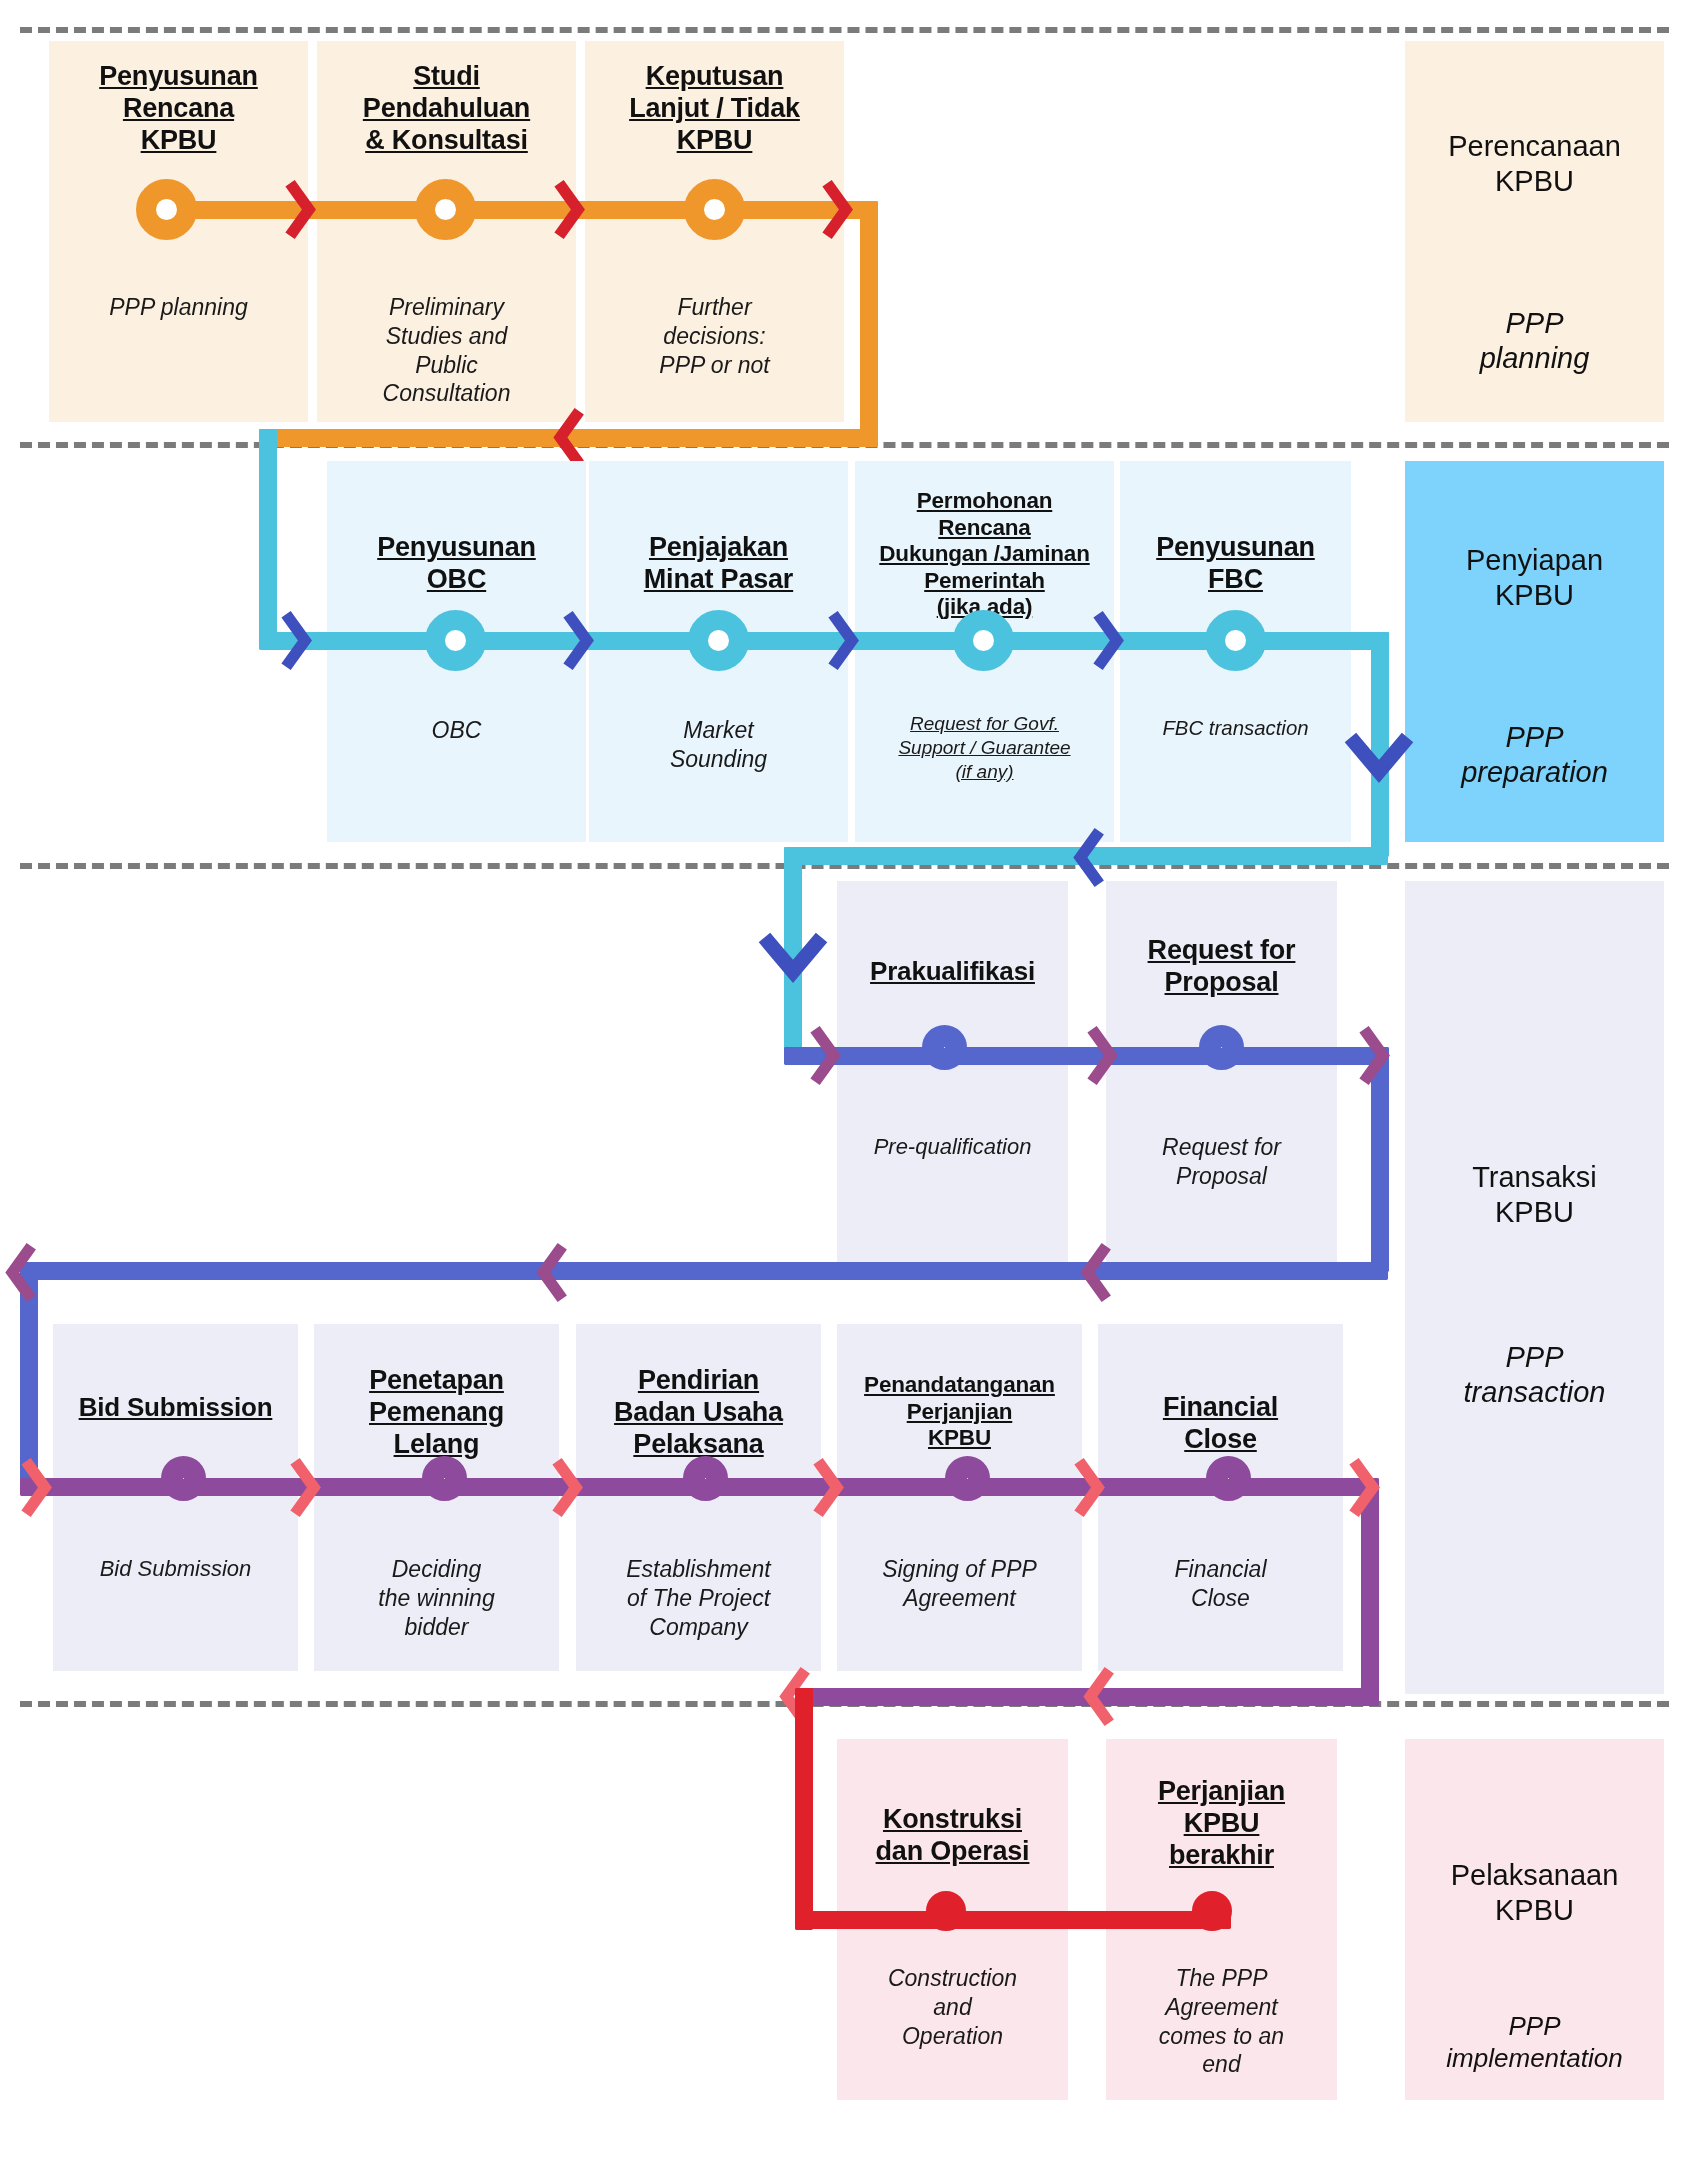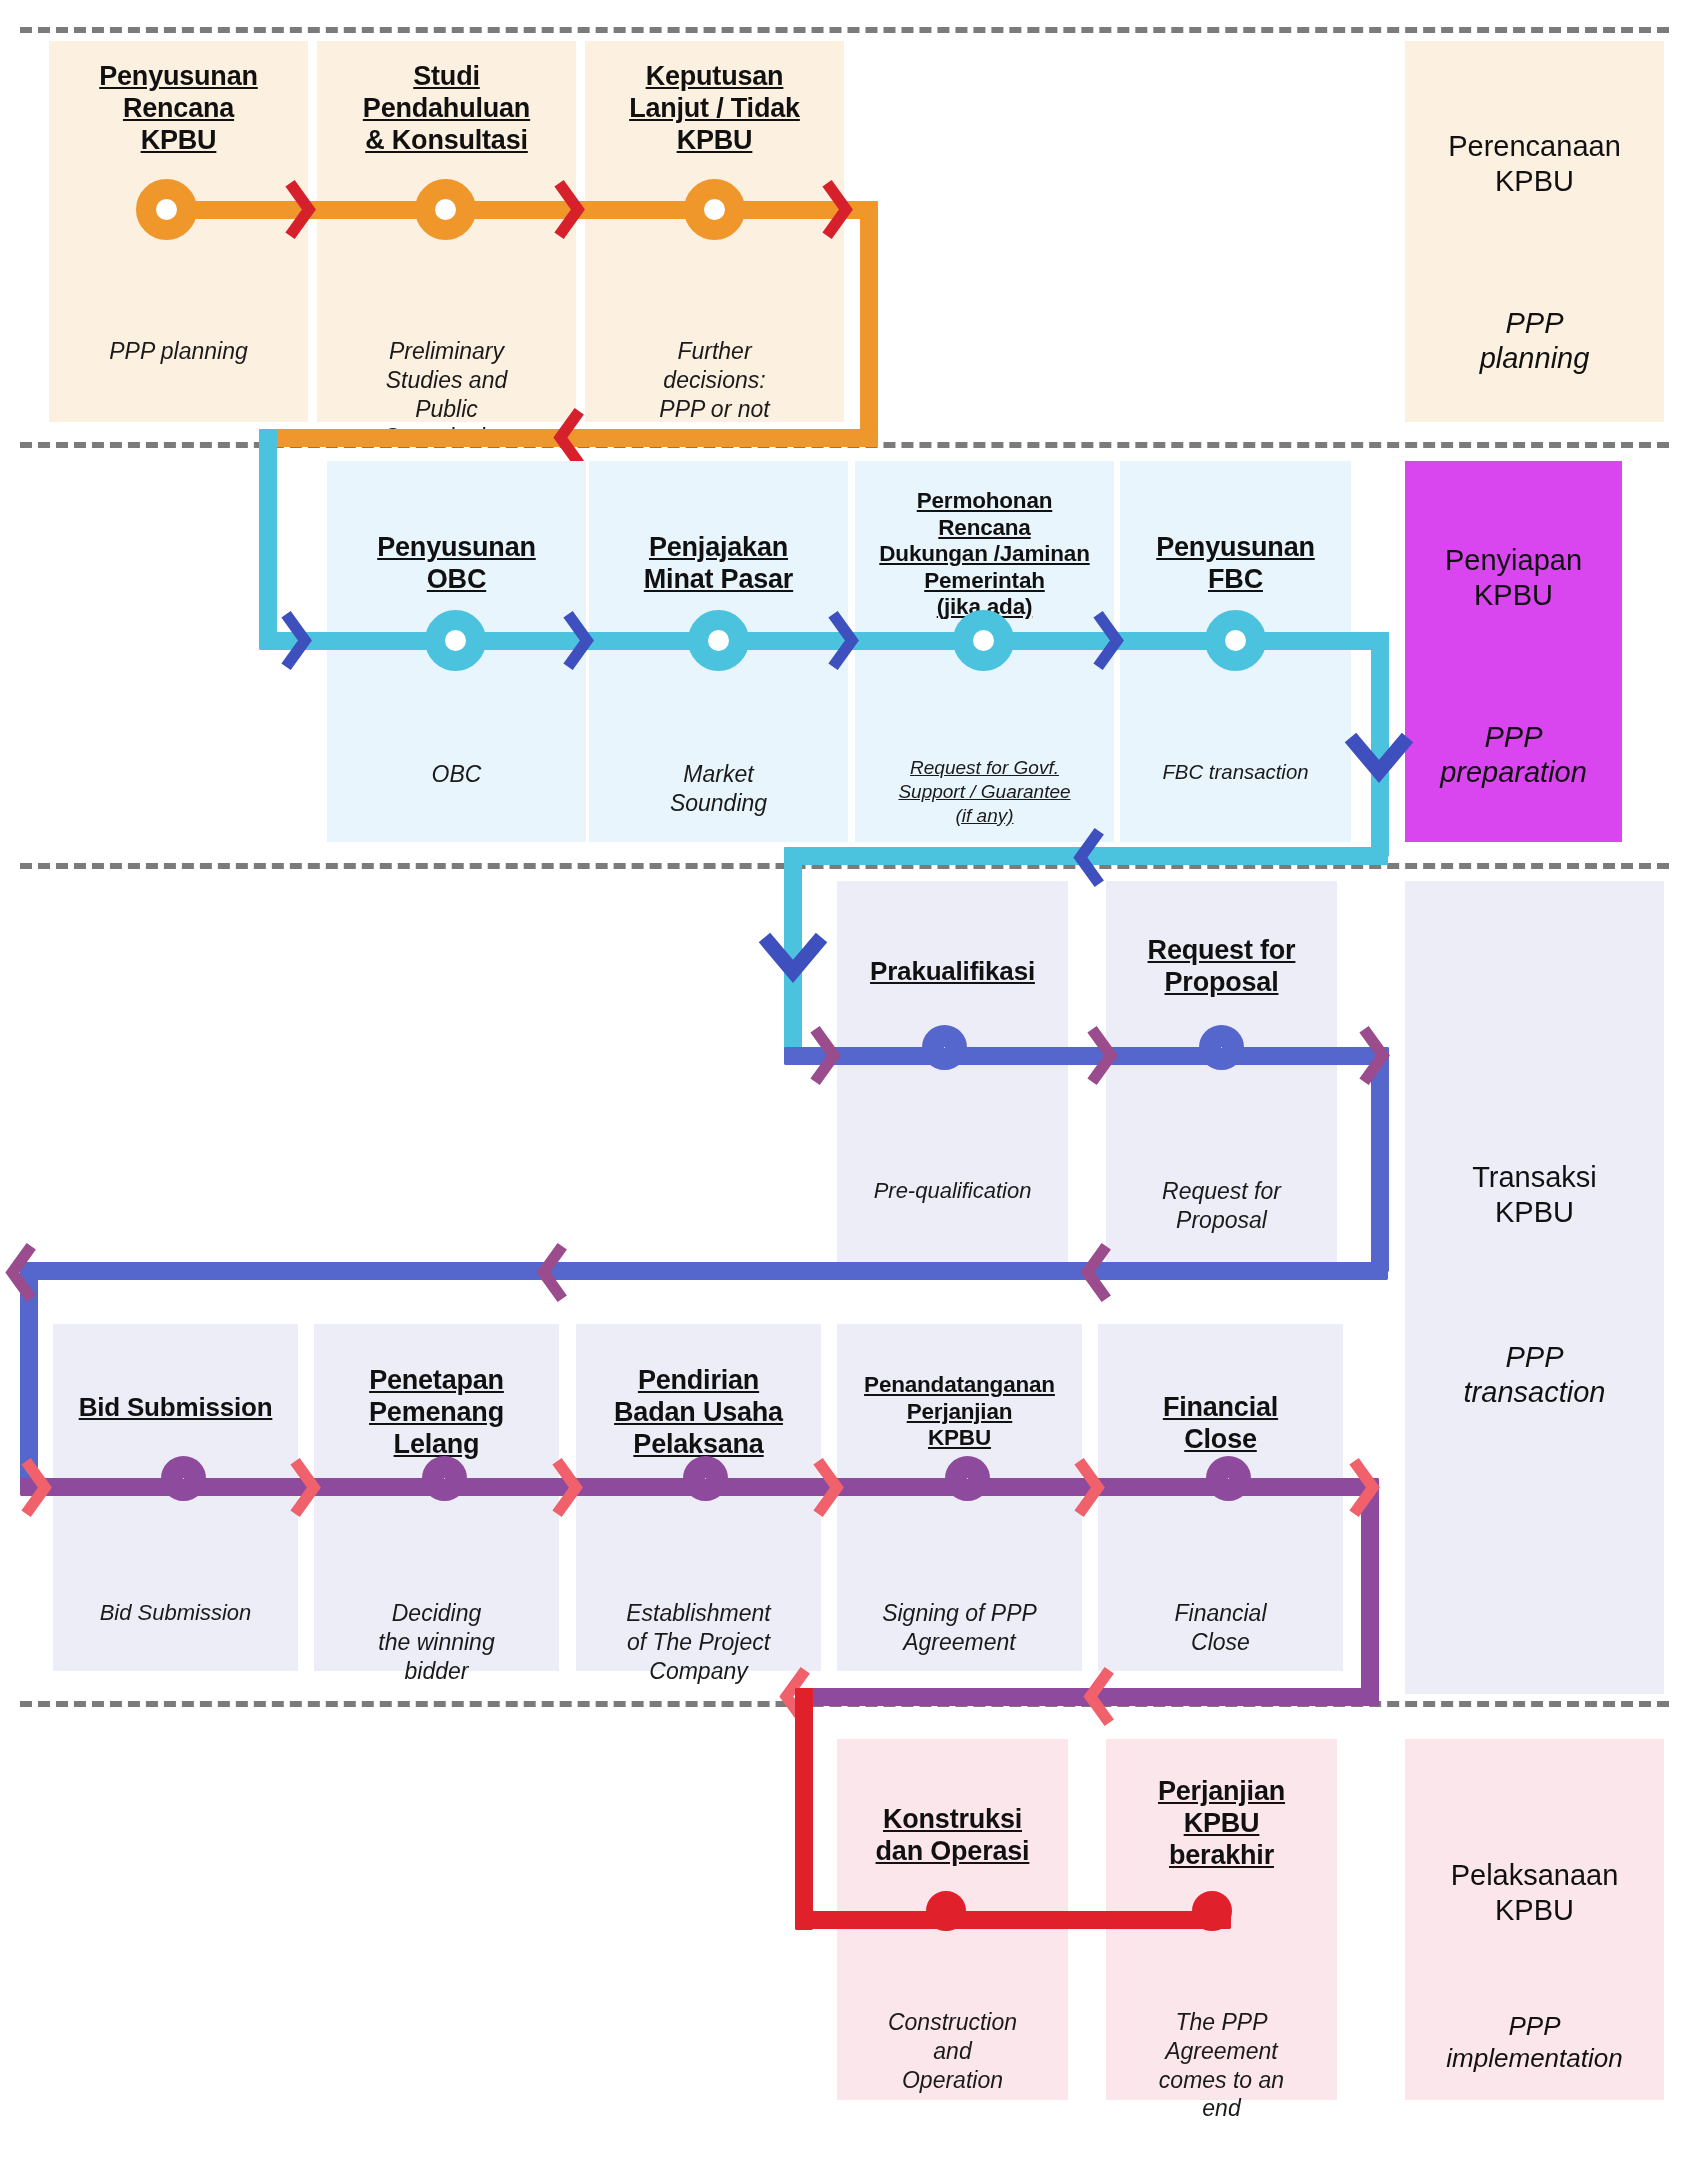--- a/index.html
+++ b/index.html
@@ -15,21 +15,21 @@
   .cell .title{
      position:absolute;left:4%;right:4%;
      text-align:center;color:#111;
      font-size:27px;line-height:1.18;font-weight:600;
      letter-spacing:-0.2px;
      text-decoration:underline;
   }
   .cell .subtitle{
      position:absolute;left:3%;right:3%;
      text-align:center;color:#1a1a1a;
-     font-style:italic;font-size:23px;line-height:1.25;margin-top:44px;
+     font-style:italic;font-size:23px;line-height:1.25;
   }
   .cell.small .title{font-size:22.5px;}
   .cell.small .subtitle{font-size:19px;}
 
   
   .cat{position:absolute;box-sizing:border-box;}
   .cat .ctitle{position:absolute;left:6%;right:6%;text-align:center;
      font-size:29px;line-height:1.2;color:#111;}
   .cat .csub{position:absolute;left:6%;right:6%;text-align:center;
      font-size:29px;line-height:1.22;font-style:italic;color:#111;}
@@ -115,21 +115,21 @@
     <div class="subtitle" style="top:255px;">Market<br>Sounding</div>
   </div>
   <div class="cell small" style="left:855px;top:461px;width:259px;height:381px;background:#E9F5FC;">
     <div class="title" style="top:27px;">Permohonan<br>Rencana<br>Dukungan /Jaminan<br>Pemerintah<br>(jika ada)</div>
     <div class="subtitle" style="top:251px;text-decoration:underline;">Request for Govf.<br>Support / Guarantee<br>(if any)</div>
   </div>
   <div class="cell" style="left:1120px;top:461px;width:231px;height:381px;background:#E9F5FC;">
     <div class="title" style="top:71px;">Penyusunan<br>FBC</div>
     <div class="subtitle" style="top:255px;font-size:20.4px;">FBC transaction</div>
   </div>
-  <div class="cat" style="left:1405px;top:461px;width:217px;height:381px;background:#d946ef;">
+  <div class="cat" style="left:1405px;top:461px;width:259px;height:381px;background:#7dd3fc;">
     <div class="ctitle" style="top:82px;">Penyiapan<br>KPBU</div>
     <div class="csub" style="top:259px;">PPP<br>preparation</div>
   </div>
 
   <div class="vline" style="left:259px;top:429px;width:17.7px;height:211px;background:#4BC3DE;"></div>
   <div class="hline" style="left:259px;top:632px;width:1130px;height:17.7px;background:#4BC3DE;"></div>
   <div class="vline" style="left:1371px;top:632px;width:17.7px;height:225px;background:#4BC3DE;"></div>
   <div class="hline" style="left:784px;top:847px;width:604px;height:17.7px;background:#4BC3DE;"></div>
   <div class="vline" style="left:784px;top:847px;width:17.7px;height:208px;background:#4BC3DE;"></div>
 

